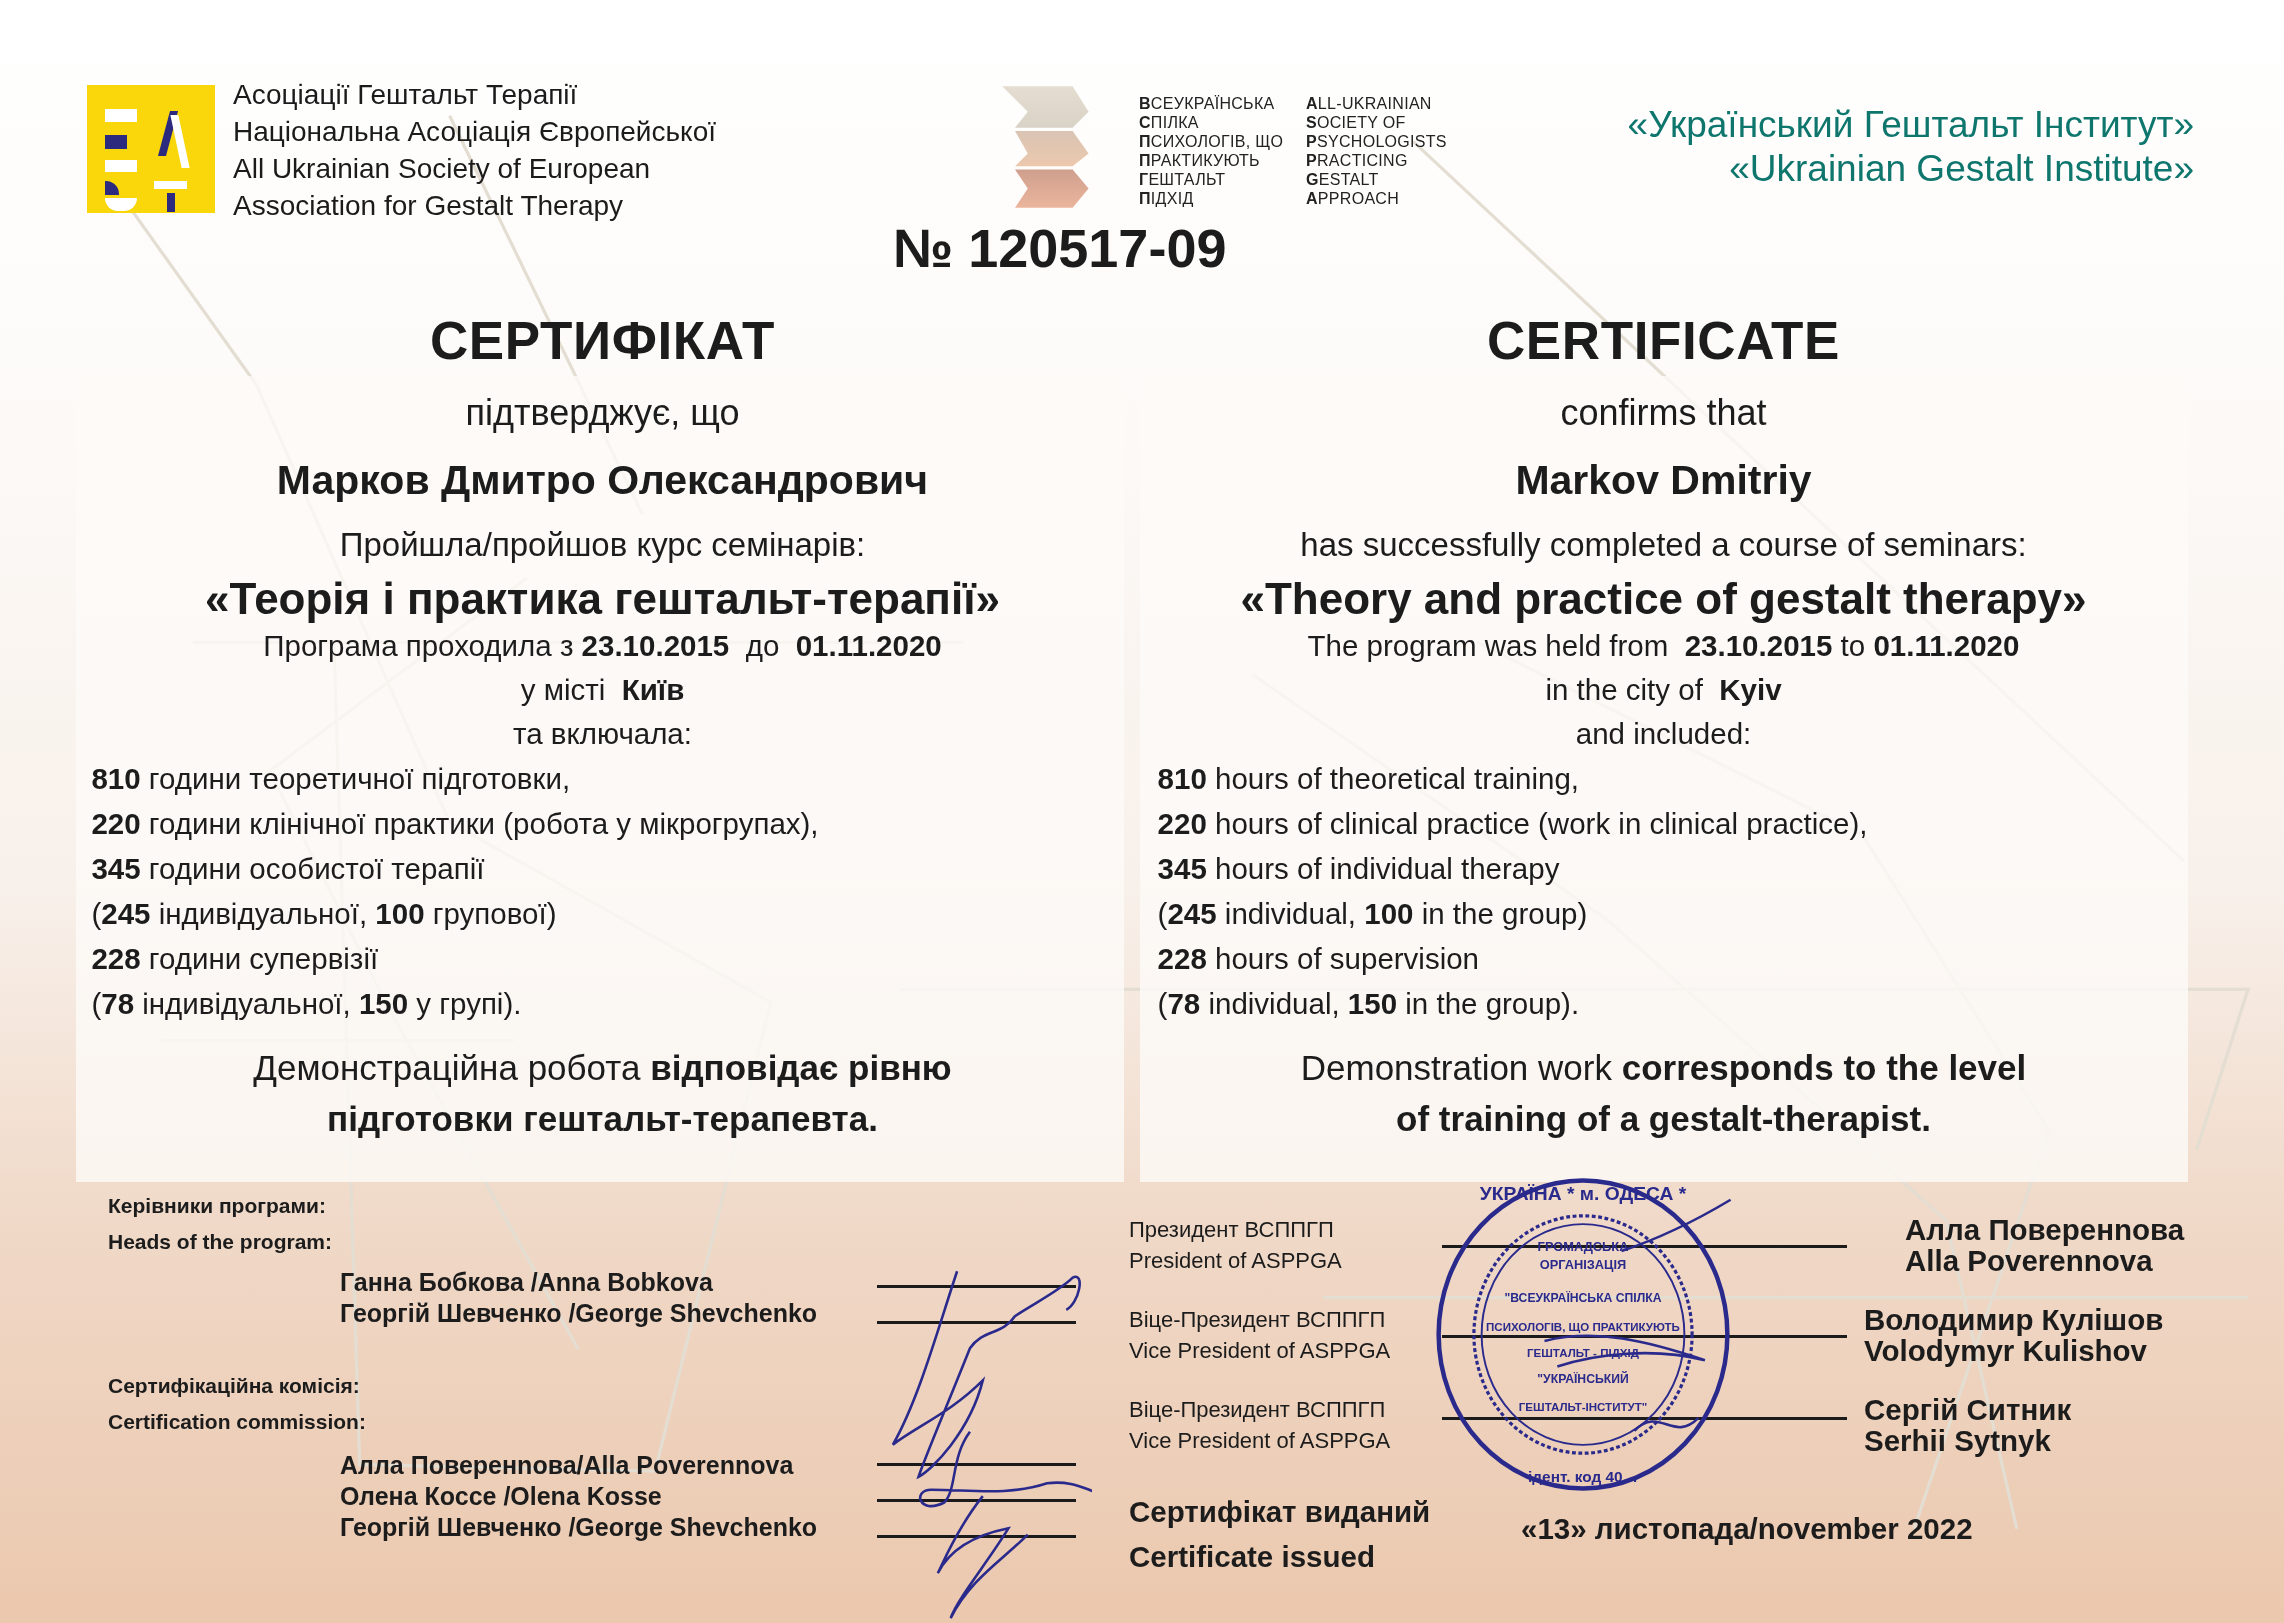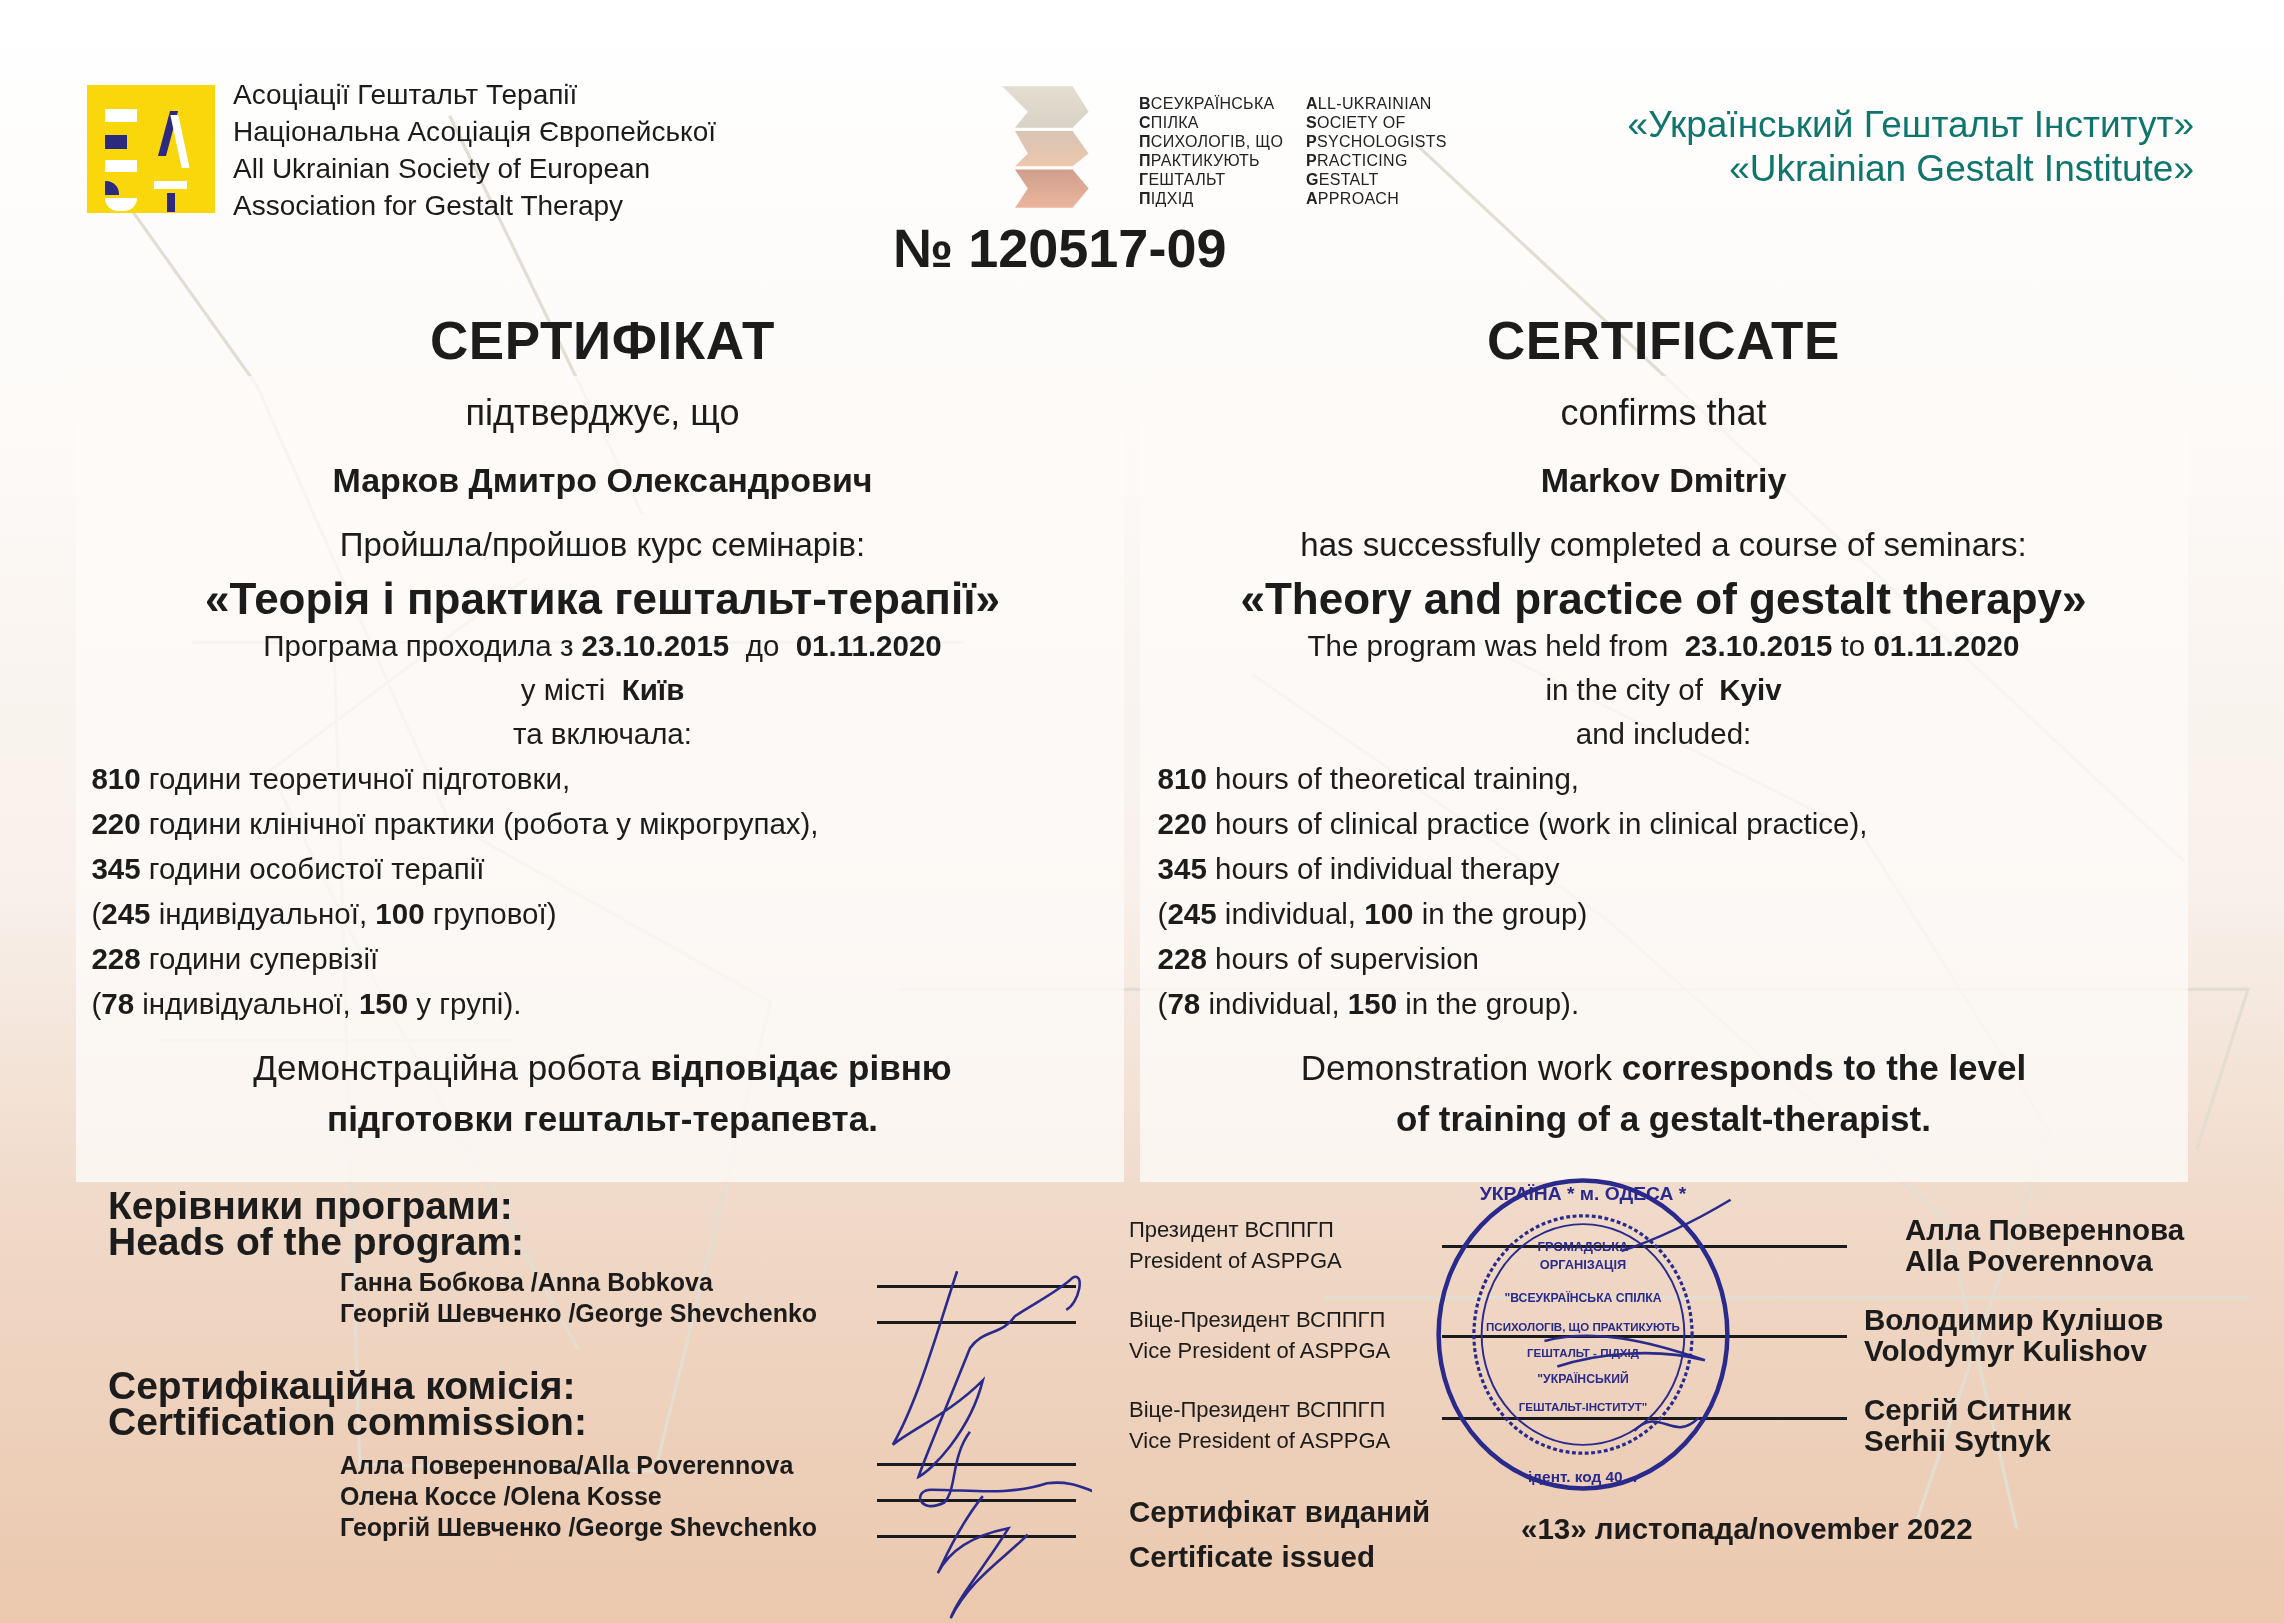--- a/index.html
+++ b/index.html
@@ -26,33 +26,33 @@
   .asppga-ua b, .asppga-en b { font-weight:700; }
   .org-right { position:absolute; right:90px; top:103px; font-size:37px; line-height:44px; text-align:right; color:#0f766e; }
   .cert-number { position:absolute; left:893px; top:217px; font-size:54px; font-weight:700; white-space:nowrap; }
 
   
   .col { position:absolute; top:302px; width:1053px; text-align:center; }
   .col.left { left:76px; }
   .col.right { left:1137px; }
   .title { font-size:53px; font-weight:700; letter-spacing:0.6px; line-height:77px; height:77px; }
   .sub { font-size:36px; line-height:41px; margin-top:13px; }
-  .name { font-size:34px; font-weight:700; line-height:51px; margin-top:22px; }
+  .name { font-size:41px; font-weight:700; line-height:51px; margin-top:22px; }
   .course-intro { font-size:33px; line-height:41px; margin-top:18px; }
   .course-name { font-size:44px; font-weight:700; line-height:51px; margin-top:7.7px; }
   .line { font-size:29.5px; line-height:44px; }
   .line b { font-weight:700; }
   .hours { text-align:left; padding-left:15.4px; }
   .hours.r { padding-left:20.6px; }
   .hours .line { line-height:45px; }
   .demo { font-size:35px; line-height:51px; margin-top:16.7px; }
   .demo b { font-weight:700; }
 
   
-  .sig-heading { position:absolute; left:108px; font-size:39px; font-weight:700; line-height:36px; }
+  .sig-heading { position:absolute; left:108px; font-size:21px; font-weight:700; line-height:36px; }
   .sig-names { position:absolute; left:340px; font-size:25px; font-weight:700; line-height:31px; white-space:nowrap; }
   .sig-line { position:absolute; height:2.6px; background:#1b1b1b; }
   .role { position:absolute; left:1129px; font-size:22px; font-weight:400; line-height:31px; white-space:nowrap; }
   .role-name { position:absolute; left:1864px; font-size:29.5px; font-weight:700; line-height:31px; white-space:nowrap; }
   .issued { position:absolute; left:1129px; font-size:29.5px; font-weight:700; line-height:45px; }
   .issued-date { position:absolute; left:1521px; top:1512px; font-size:29.5px; font-weight:700; white-space:nowrap; }
 
   .stamp { position:absolute; left:1429px; top:1174px; width:308px; height:321px; pointer-events:none; }
   .signature { position:absolute; pointer-events:none; }
 </style>

